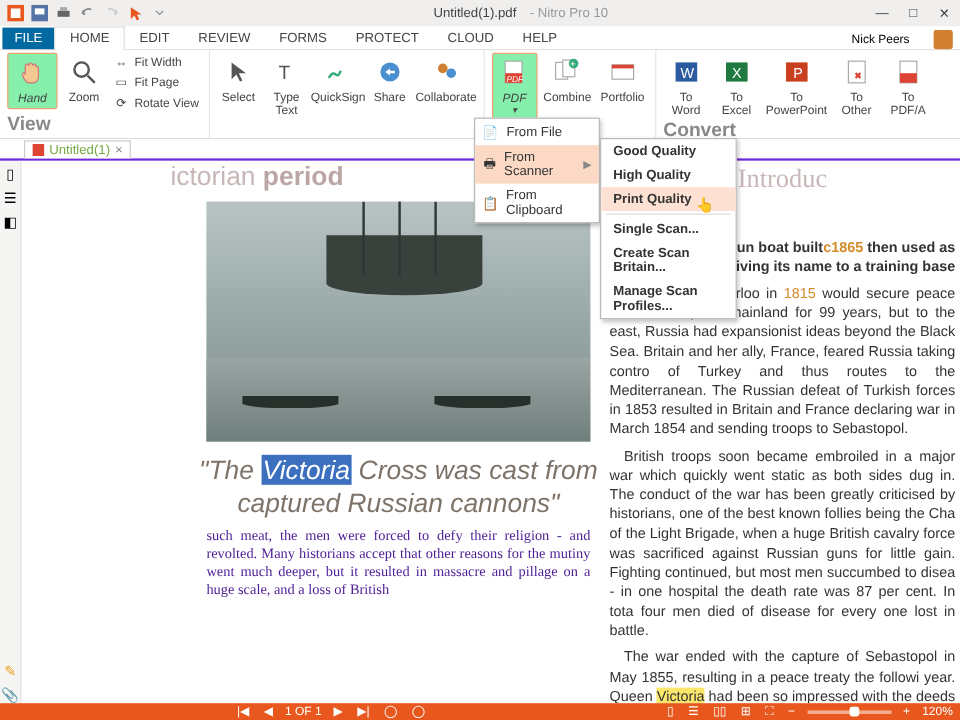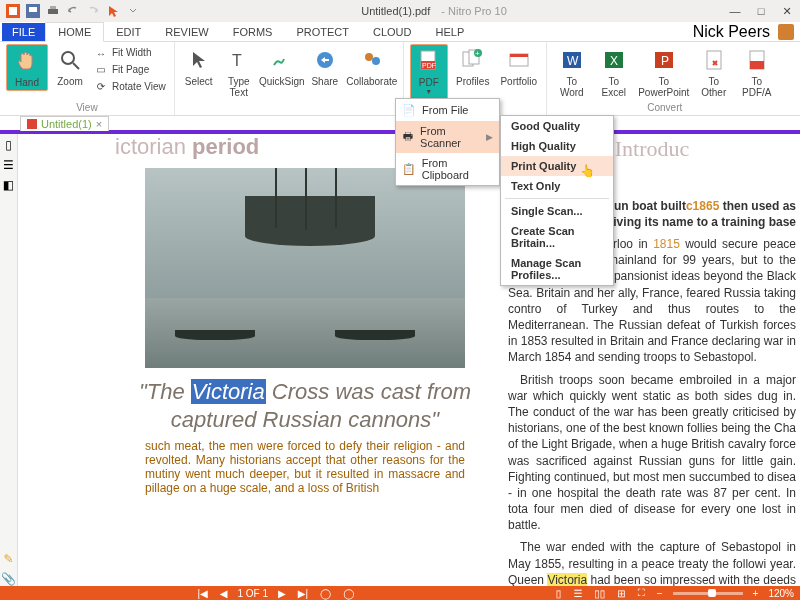--- a/index.html
+++ b/index.html
@@ -7,58 +7,58 @@
 
 .titlebar { height: 22px; background: #f0efee; display: flex; align-items: center; font-size: 11px; color: #444; }
 .titlebar .qat { display: flex; gap: 2px; padding: 0 4px; }
 .titlebar .qat-btn { width: 18px; height: 18px; display: flex; align-items: center; justify-content: center; cursor: pointer; }
 .titlebar .title { flex: 1; text-align: center; font-size: 11px; }
 .titlebar .apptitle { margin-left: 8px; color: #999; }
 .titlebar .winbtns { display: flex; }
 .titlebar .winbtn { width: 26px; height: 22px; display: flex; align-items: center; justify-content: center; cursor: pointer; }
 
 .tabs { height: 20px; background: #fff; display: flex; align-items: end; padding-left: 2px; border-bottom: 1px solid #ddd; }
-.file-tab { background: #1d4ed8; color: #fff; padding: 3px 10px; font-size: 11px; cursor: pointer; }
+.file-tab { background: #0369a1; color: #fff; padding: 3px 10px; font-size: 11px; cursor: pointer; }
 .tab { padding: 3px 12px; font-size: 11px; color: #444; cursor: pointer; }
 .tab.active { border: 1px solid #ddd; border-bottom: 1px solid #fff; margin-bottom: -1px; background: #fff; }
-.user-area { margin-left: auto; display: flex; align-items: center; gap: 8px; padding-right: 6px; font-size: 16px; }
+.user-area { margin-left: auto; display: flex; align-items: center; gap: 20px; padding-right: 6px; font-size: 10px; }
 .avatar { width: 16px; height: 16px; background: #d08030; border-radius: 2px; }
 
 .ribbon { height: 74px; background: #fff; border-bottom: 1px solid #ddd; display: flex; }
 .group { border-right: 1px solid #e6e6e6; padding: 2px 6px 0 6px; display: flex; flex-direction: column; }
 .group-body { flex: 1; display: flex; align-items: flex-start; gap: 4px; }
-.group-label { font-size: 10px; color: #888; text-align: center; padding-bottom: 2px; }
+.group-label { font-size: 16px; color: #888; padding-bottom: 2px; font-weight: bold; }
 .rbtn-lg { display: flex; flex-direction: column; align-items: center; width: 42px; padding: 2px; font-size: 10px; color: #444; cursor: pointer; text-align: center; line-height: 1.1; }
-.rbtn-lg.sel { background: #14b8a6; border: 1px solid #f0a070; border-radius: 2px; }
+.rbtn-lg.sel { background: #86efac; border: 1px solid #f0a070; border-radius: 2px; font-style: italic; }
 .rbtn-lg .ico { width: 28px; height: 28px; margin-bottom: 2px; display: flex; align-items: center; justify-content: center; }
 .small-rows { display: flex; flex-direction: column; gap: 1px; font-size: 10px; color: #444; }
 .small-row { display: flex; align-items: center; gap: 4px; padding: 1px 2px; cursor: pointer; }
 .small-row .si { width: 14px; height: 14px; display:flex;align-items:center;justify-content:center; }
 
-.doctabs { height: 18px; background: #fff; border-bottom: 4px solid #6d28d9; display: flex; align-items: center; padding-left: 20px; }
+.doctabs { height: 18px; background: #fff; border-bottom: 2px solid #6d28d9; display: flex; align-items: center; padding-left: 20px; }
 .doctab { border: 1px solid #ccc; border-bottom: none; padding: 1px 6px; font-size: 11px; color: #7a4; display: flex; align-items: center; gap: 4px; margin-bottom: -1px; background:#fff; }
 .doctab .x { cursor: pointer; color: #888; }
 
 .workspace { position: absolute; top: 134px; bottom: 14px; left: 0; right: 0; display: flex; }
 .vkbar { width: 18px; background: #f5f5f3; border-right: 1px solid #ddd; display: flex; flex-direction: column; align-items: center; gap: 6px; padding-top: 4px; }
 .vkbar .vb { width: 14px; height: 14px; cursor: pointer; display:flex;align-items:center;justify-content:center;font-size:12px; }
 .canvas { flex: 1; background: #fff; position: relative; overflow: hidden; }
 .page { position: absolute; left: 0; right: 0; top: 0; bottom: 0; padding: 6px 8px; }
-.col-left { position: absolute; left: 97px; top: 0; width: 380px; }
+.col-left { position: absolute; left: 124px; top: 0; width: 380px; }
 .col-right { position: absolute; left: 490px; top: 0; right: 4px; font-family: Georgia, 'Times New Roman', serif; font-size: 12px; line-height: 1.35; color: #333; }
 .heading { font-family: Georgia, serif; font-size: 22px; color: #c9b7b7; margin-bottom: 8px; }
 .heading b { color: #bba5a5; }
 .photo { width: 320px; height: 200px; background: linear-gradient(#b8c4c4, #7a8a8a); position: relative; margin: 6px auto; overflow:hidden; }
 .photo .water { position: absolute; bottom: 0; left: 0; right: 0; height: 70px; background: linear-gradient(#9aa6a4,#6f7d7b); }
 .photo .ship { position: absolute; top: 28px; left: 100px; width: 130px; height: 50px; background: #39413d; border-radius: 0 0 50% 50%/0 0 20% 20%; }
 .photo .mast { position: absolute; background: #2e3632; width: 2px; }
 .photo .boat { position:absolute; bottom:28px; width:80px; height:10px; background:#28302c; border-radius: 0 0 40% 40%; }
 .quote { font-family: Georgia, serif; font-size: 22px; font-style: italic; text-align: center; color: #7e7369; margin: 10px 10px 6px 10px; line-height: 1.25; }
 .hl-sel { background: #3d6fbf; color: #fff; padding: 0 1px; }
-.bodytxt { font-family: Liberation Sans, sans-serif; font-size: 12px; color: #a16207; padding: 0 30px; text-align: justify; }
+.bodytxt { font-family: Liberation Serif, serif; font-size: 12px; color: #4c1d95; padding: 0 30px; text-align: justify; }
 .intro { text-align: center; font-family: Georgia, serif; font-size: 22px; color: #c9b7b7; }
 .p { margin-bottom: 6px; text-align: justify; }
 .year { color: #d48c2a; }
 .hl-yellow { background: #f9e66b; }
 
 .dropdown { position: absolute; background: #fff; border: 1px solid #bbb; box-shadow: 2px 2px 4px rgba(0,0,0,0.25); font-size: 11px; color: #333; z-index: 50; }
 .dd1 { left: 395px; top: 98px; width: 105px; }
 .dd-item { padding: 4px 6px; display: flex; align-items: center; gap: 6px; cursor: pointer; }
 .dd-item.sel { background: #fbd9c4; }
 .dd-item .di-ico { width: 14px; height: 14px; display: flex; align-items: center; justify-content: center; }
@@ -249,21 +249,21 @@
         </div>
       <div class="rbtn-lg">
           <div class="ico">
             <svg width="24" height="24">
               <rect x="2" y="4" width="10" height="14" fill="#fff" stroke="#aaa"></rect>
               <rect x="8" y="2" width="10" height="14" fill="#fff" stroke="#aaa"></rect>
               <circle cx="17" cy="5" r="4" fill="#3a7"></circle>
               <text x="14" y="8" font-size="8" fill="#fff">+</text>
             </svg>
           </div>
-          <span>Profiles</span>
+          <span>Combine</span>
         </div>
       <div class="rbtn-lg">
           <div class="ico">
             <svg width="24" height="24">
               <rect x="3" y="6" width="18" height="12" fill="#fff" stroke="#aaa"></rect>
               <rect x="3" y="6" width="18" height="3" fill="#d43"></rect>
             </svg>
           </div>
           <span>Portfolio</span>
         </div>
@@ -385,21 +385,20 @@
   <div class="dd-item">
       <div class="di-ico">📋</div>
       <span>From Clipboard</span>
     </div>
 </div>
 
 <div class="dropdown dd2">
   <div class="dd-item">Good Quality</div>
   <div class="dd-item">High Quality</div>
   <div class="dd-item hov">Print Quality</div>
-  <div class="dd-item">Text Only</div>
   <div class="dd-sep"></div>
   <div class="dd-item">Single Scan...</div>
   <div class="dd-item">Create Scan Britain...</div>
   <div class="dd-item">Manage Scan Profiles...</div>
 </div>
 <div class="cursor-hand">👆</div>
 
 <div class="statusbar">
   <div class="sp"></div>
   <div class="sb-btn">|◀</div>

